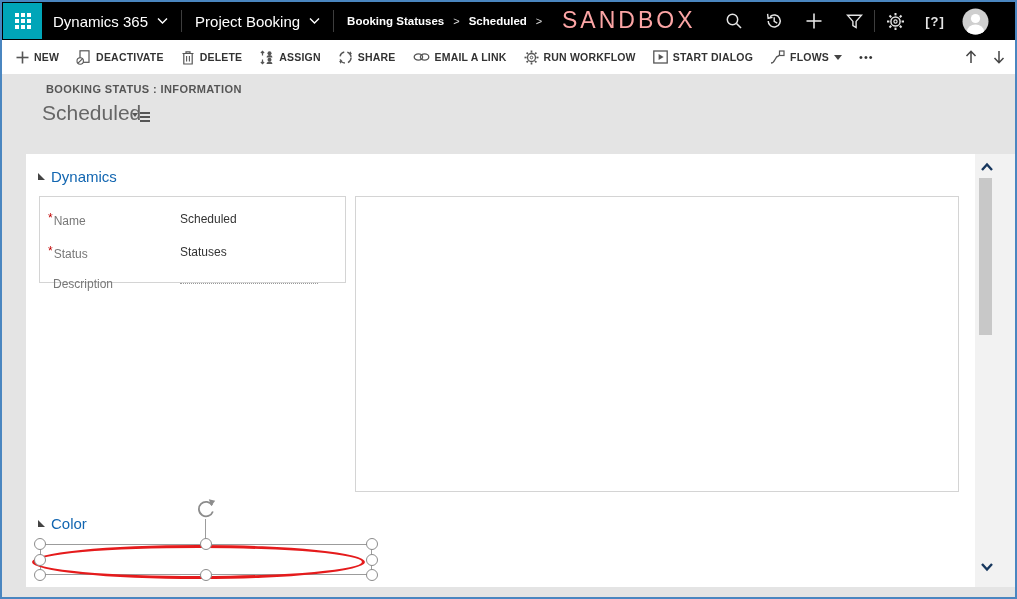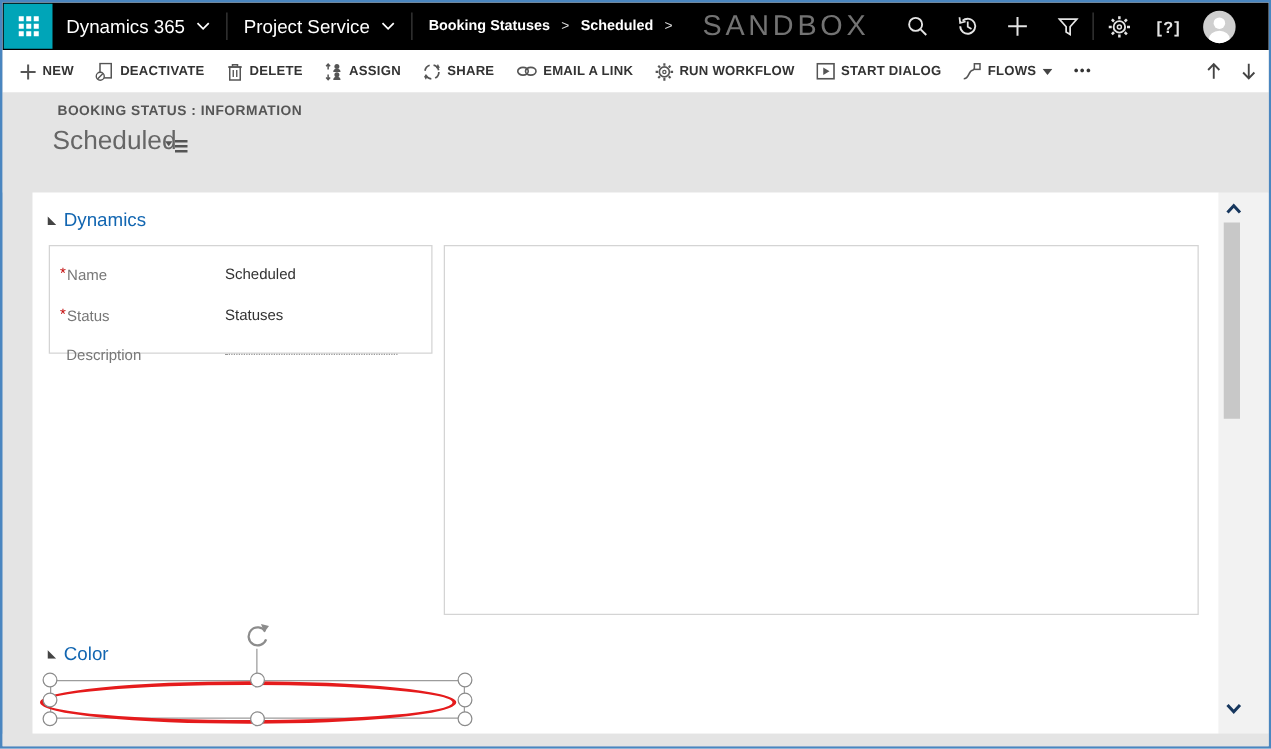--- a/index.html
+++ b/index.html
@@ -12,21 +12,21 @@
   .topbar{position:absolute;left:0;top:0;right:0;height:38px;background:#000;display:flex;align-items:center;}
   .waffle{width:39px;height:36px;margin:1px 0 1px 1px;background:#00a5b8;display:flex;align-items:center;justify-content:center;cursor:pointer;}
   .waffle-grid{display:grid;grid-template-columns:repeat(3,4px);grid-template-rows:repeat(3,4px);gap:2px;}
   .waffle-grid i{background:#fff;display:block;}
   .tb-text{color:#fff;font-size:15px;white-space:nowrap;}
   .app{margin-left:11px;}
   .tb-chev{margin-left:9px;display:inline-block;}
   .tb-sep{width:1px;height:22px;background:#3d3d3d;margin:0 13px;}
   .crumb{display:flex;align-items:center;color:#fff;font-size:11.5px;font-weight:600;gap:9px;white-space:nowrap;}
   .crumb .bc-sep{font-weight:400;color:#ddd;font-size:11px;}
-  .sandbox{position:absolute;left:560px;top:5px;color:#737373;font-size:23px;letter-spacing:3px;font-weight:400;}
+  .sandbox{position:absolute;left:560px;top:5px;color:#fca5a5;font-size:23px;letter-spacing:3px;font-weight:400;}
   .tb-icons{position:absolute;left:712px;top:0;height:38px;display:flex;align-items:center;}
   .tb-icons .tbi{width:40px;height:38px;display:flex;align-items:center;justify-content:center;cursor:pointer;}
   .tb-icons .vsep{width:1px;height:22px;background:#3d3d3d;}
   .help-glyph{color:#e4e4e4;font-size:13px;font-weight:700;letter-spacing:1px;}
   
   .cmdbar{position:absolute;left:0;top:38px;right:0;height:34px;background:#fff;display:flex;align-items:center;padding-left:14px;box-sizing:border-box;}
   .cmd{display:flex;align-items:center;gap:5px;margin-right:17px;cursor:pointer;white-space:nowrap;}
   .cmd-label{font-size:10.5px;font-weight:600;color:#333;letter-spacing:.2px;}
   .cmd-more{font-size:11px;color:#333;letter-spacing:1px;margin-right:14px;cursor:pointer;}
   .cmd-updown{position:absolute;right:10px;top:0;height:34px;display:flex;align-items:center;gap:16px;}
@@ -80,21 +80,21 @@
           <i></i>
         </span>
     </div>
     <span class="tb-text app">Dynamics 365</span>
     <span class="tb-chev">
       <svg width="11" height="8" viewBox="0 0 11 8">
           <polyline points="1,1.5 5.5,6 10,1.5" fill="none" stroke="#fff" stroke-width="1.4"></polyline>
         </svg>
     </span>
     <span class="tb-sep"></span>
-    <span class="tb-text">Project Service</span>
+    <span class="tb-text">Project Booking</span>
     <span class="tb-chev">
       <svg width="11" height="8" viewBox="0 0 11 8">
           <polyline points="1,1.5 5.5,6 10,1.5" fill="none" stroke="#fff" stroke-width="1.4"></polyline>
         </svg>
     </span>
     <span class="tb-sep"></span>
     <span class="crumb">
       <span>Booking Statuses</span>
       <span class="bc-sep">&gt;</span>
       <span>Scheduled</span>

